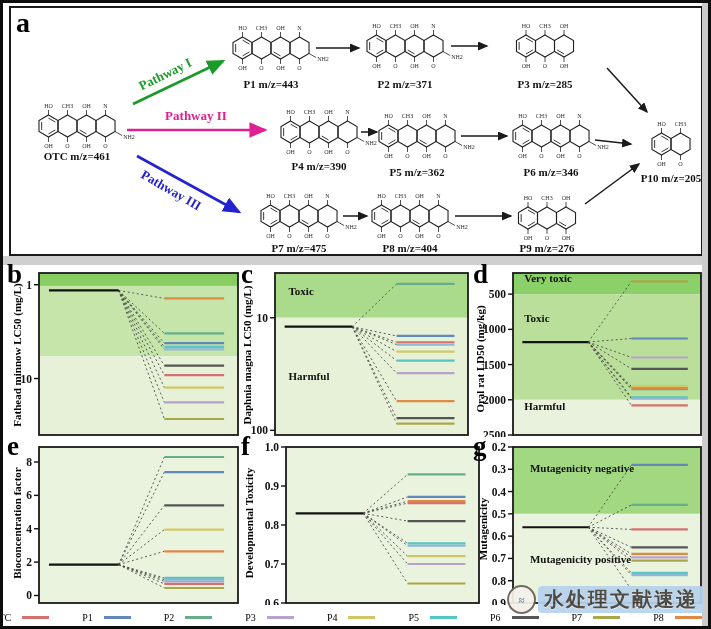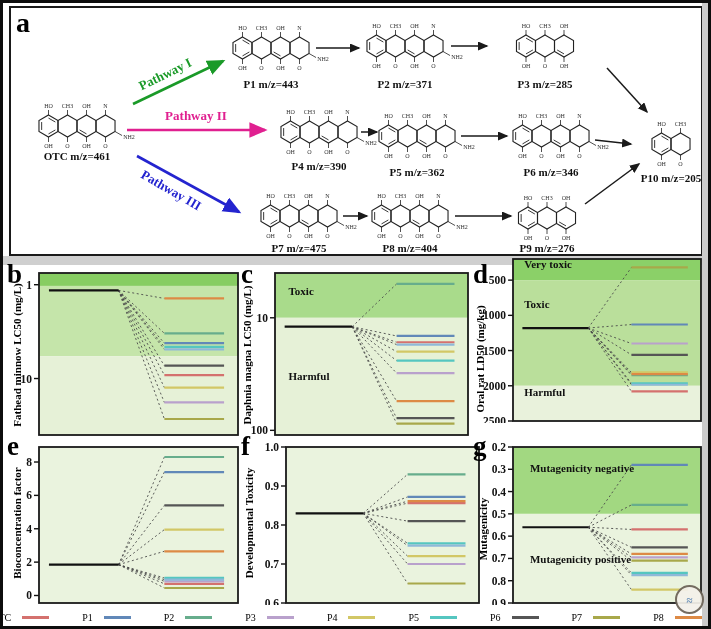--- a/index.html
+++ b/index.html
@@ -431,21 +431,21 @@
         <line x1="157.59" y1="153.19617871292039" x2="215.49" y2="153.19617871292039" stroke="#555555" stroke-width="2.2"></line>
         <line x1="113.2" y1="61.70102659093798" x2="157.59" y2="158.53392537933803" stroke="#4a4a4a" stroke-width="0.9" stroke-dasharray="2 2.6"></line>
         <line x1="157.59" y1="158.53392537933803" x2="215.49" y2="158.53392537933803" stroke="#a8a84a" stroke-width="2.2"></line>
         <line x1="113.2" y1="61.70102659093798" x2="157.59" y2="136.11842452644527" stroke="#4a4a4a" stroke-width="0.9" stroke-dasharray="2 2.6"></line>
         <line x1="157.59" y1="136.11842452644527" x2="215.49" y2="136.11842452644527" stroke="#dd8a45" stroke-width="2.2"></line>
         <line x1="113.2" y1="61.70102659093798" x2="157.59" y2="79.58160900073673" stroke="#4a4a4a" stroke-width="0.9" stroke-dasharray="2 2.6"></line>
         <line x1="157.59" y1="79.58160900073673" x2="215.49" y2="79.58160900073673" stroke="#8fb8d8" stroke-width="2.2"></line>
         <line x1="45.65" y1="61.70102659093798" x2="113.2" y2="61.70102659093798" stroke="#111" stroke-width="2.2"></line>
         <rect x="36" y="8" width="193" height="162" fill="none" stroke="#1a1a1a" stroke-width="1.8"></rect>
       </svg></div>
-  <div class="chart-cell" id="cell-d" style="left:468px;top:248px"><svg width="236" height="172">
+  <div class="chart-cell" id="cell-d" style="left:468px;top:262px"><svg width="236" height="172">
         <rect x="42" y="8" width="188" height="21.130434782608695" fill="#8bd068"></rect>
         <rect x="42" y="29.130434782608695" width="188" height="105.6521739130435" fill="#badf9b"></rect>
         <rect x="42" y="134.7826086956522" width="188" height="35.217391304347814" fill="#e9f2dc"></rect>
         <text x="53.28" y="17.156521739130433" fill="#111" font-family="&quot;Liberation Serif&quot;,&quot;DejaVu Serif&quot;,serif" font-size="11" font-weight="bold">Very toxic</text>
         <text x="53.28" y="57.30434782608696" fill="#111" font-family="&quot;Liberation Serif&quot;,&quot;DejaVu Serif&quot;,serif" font-size="11" font-weight="bold">Toxic</text>
         <text x="53.28" y="144.64347826086956" fill="#111" font-family="&quot;Liberation Serif&quot;,&quot;DejaVu Serif&quot;,serif" font-size="11" font-weight="bold">Harmful</text>
         <line x1="37" y1="29.130434782608695" x2="42" y2="29.130434782608695" stroke="#111" stroke-width="1.4"></line>
         <text x="35" y="33.130434782608695" fill="#111" font-family="&quot;Liberation Serif&quot;,&quot;DejaVu Serif&quot;,serif" font-size="11.5" font-weight="bold" text-anchor="end">500</text>
         <line x1="37" y1="64.34782608695653" x2="42" y2="64.34782608695653" stroke="#111" stroke-width="1.4"></line>
         <text x="35" y="68.34782608695653" fill="#111" font-family="&quot;Liberation Serif&quot;,&quot;DejaVu Serif&quot;,serif" font-size="11.5" font-weight="bold" text-anchor="end">1000</text>
@@ -635,14 +635,15 @@
         <span class="legend-label">P9</span>
       </div>
       <div class="legend-item">
         <span class="legend-swatch" style="border-top-color: rgb(143, 184, 216);"></span>
         <span class="legend-label">P10</span>
       </div>
     </div>
 
   <div class="watermark">
     <div class="wm-logo">≈</div>
+    <div class="wm-text">水处理文献速递</div>
   </div>
 </div>
 
 </body></html>

